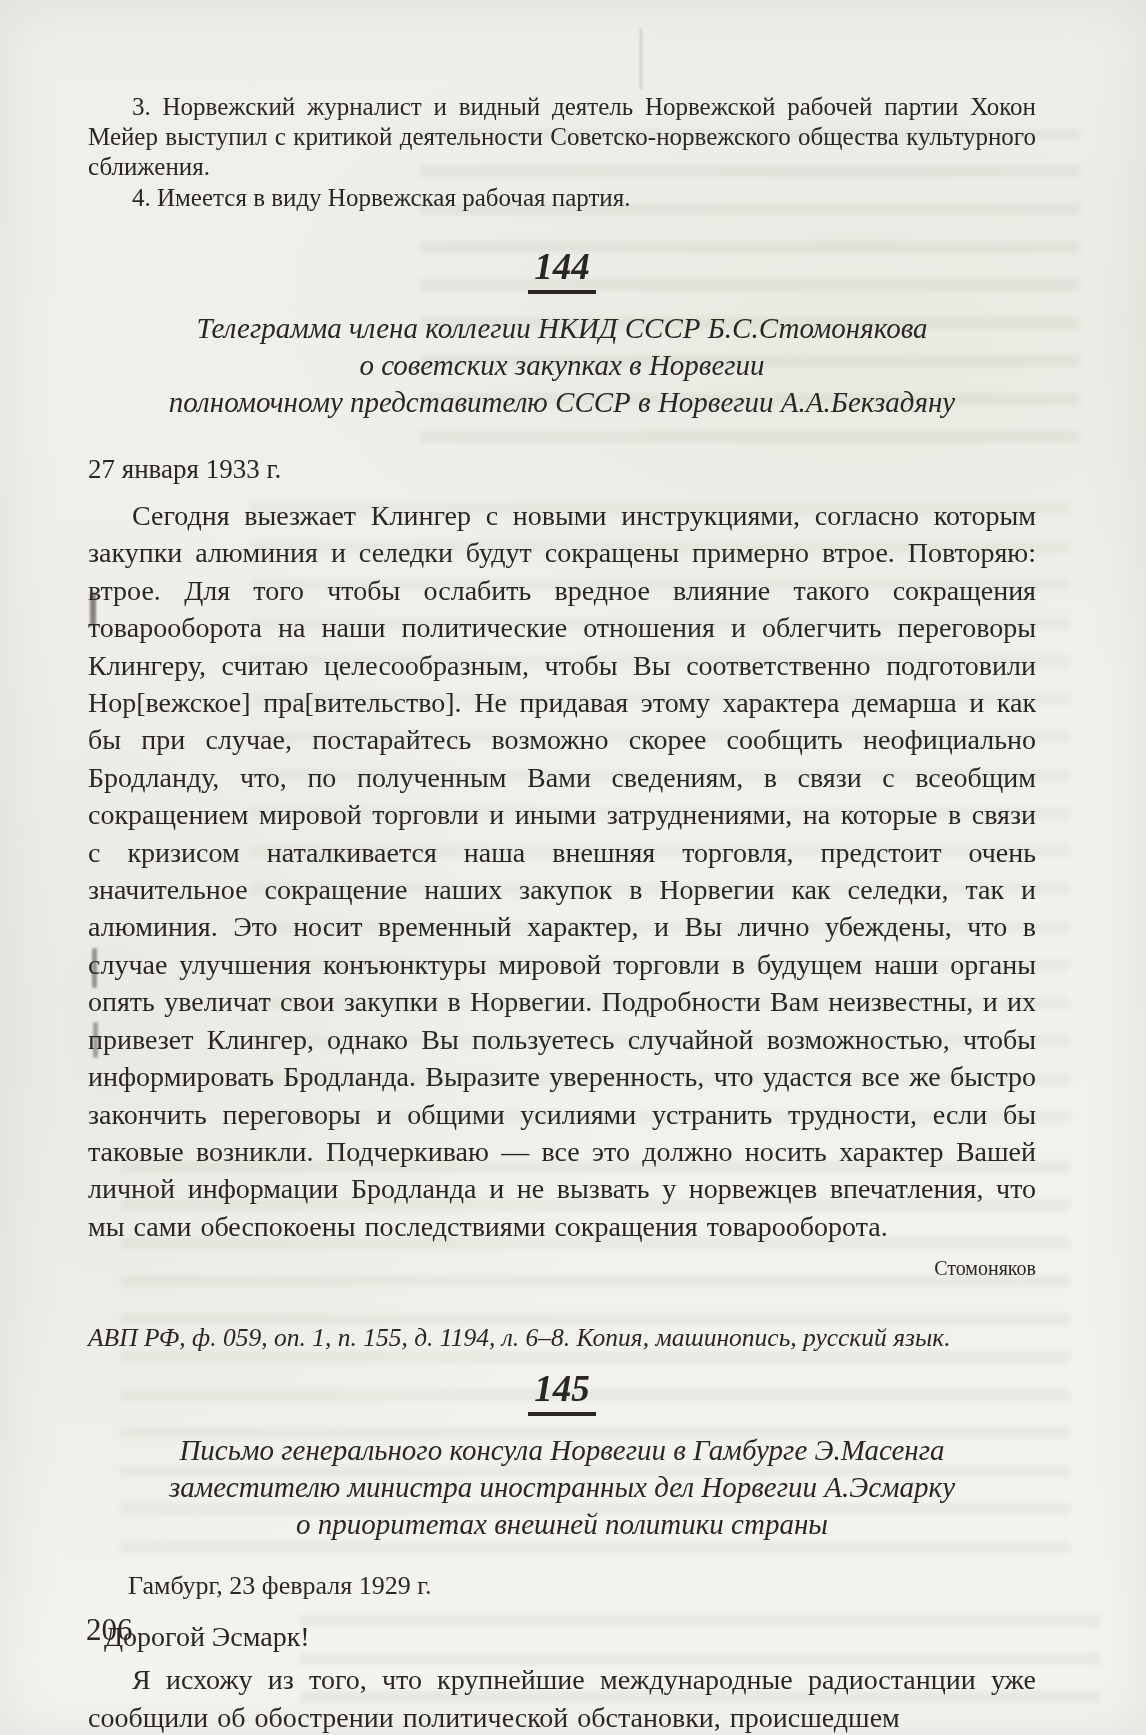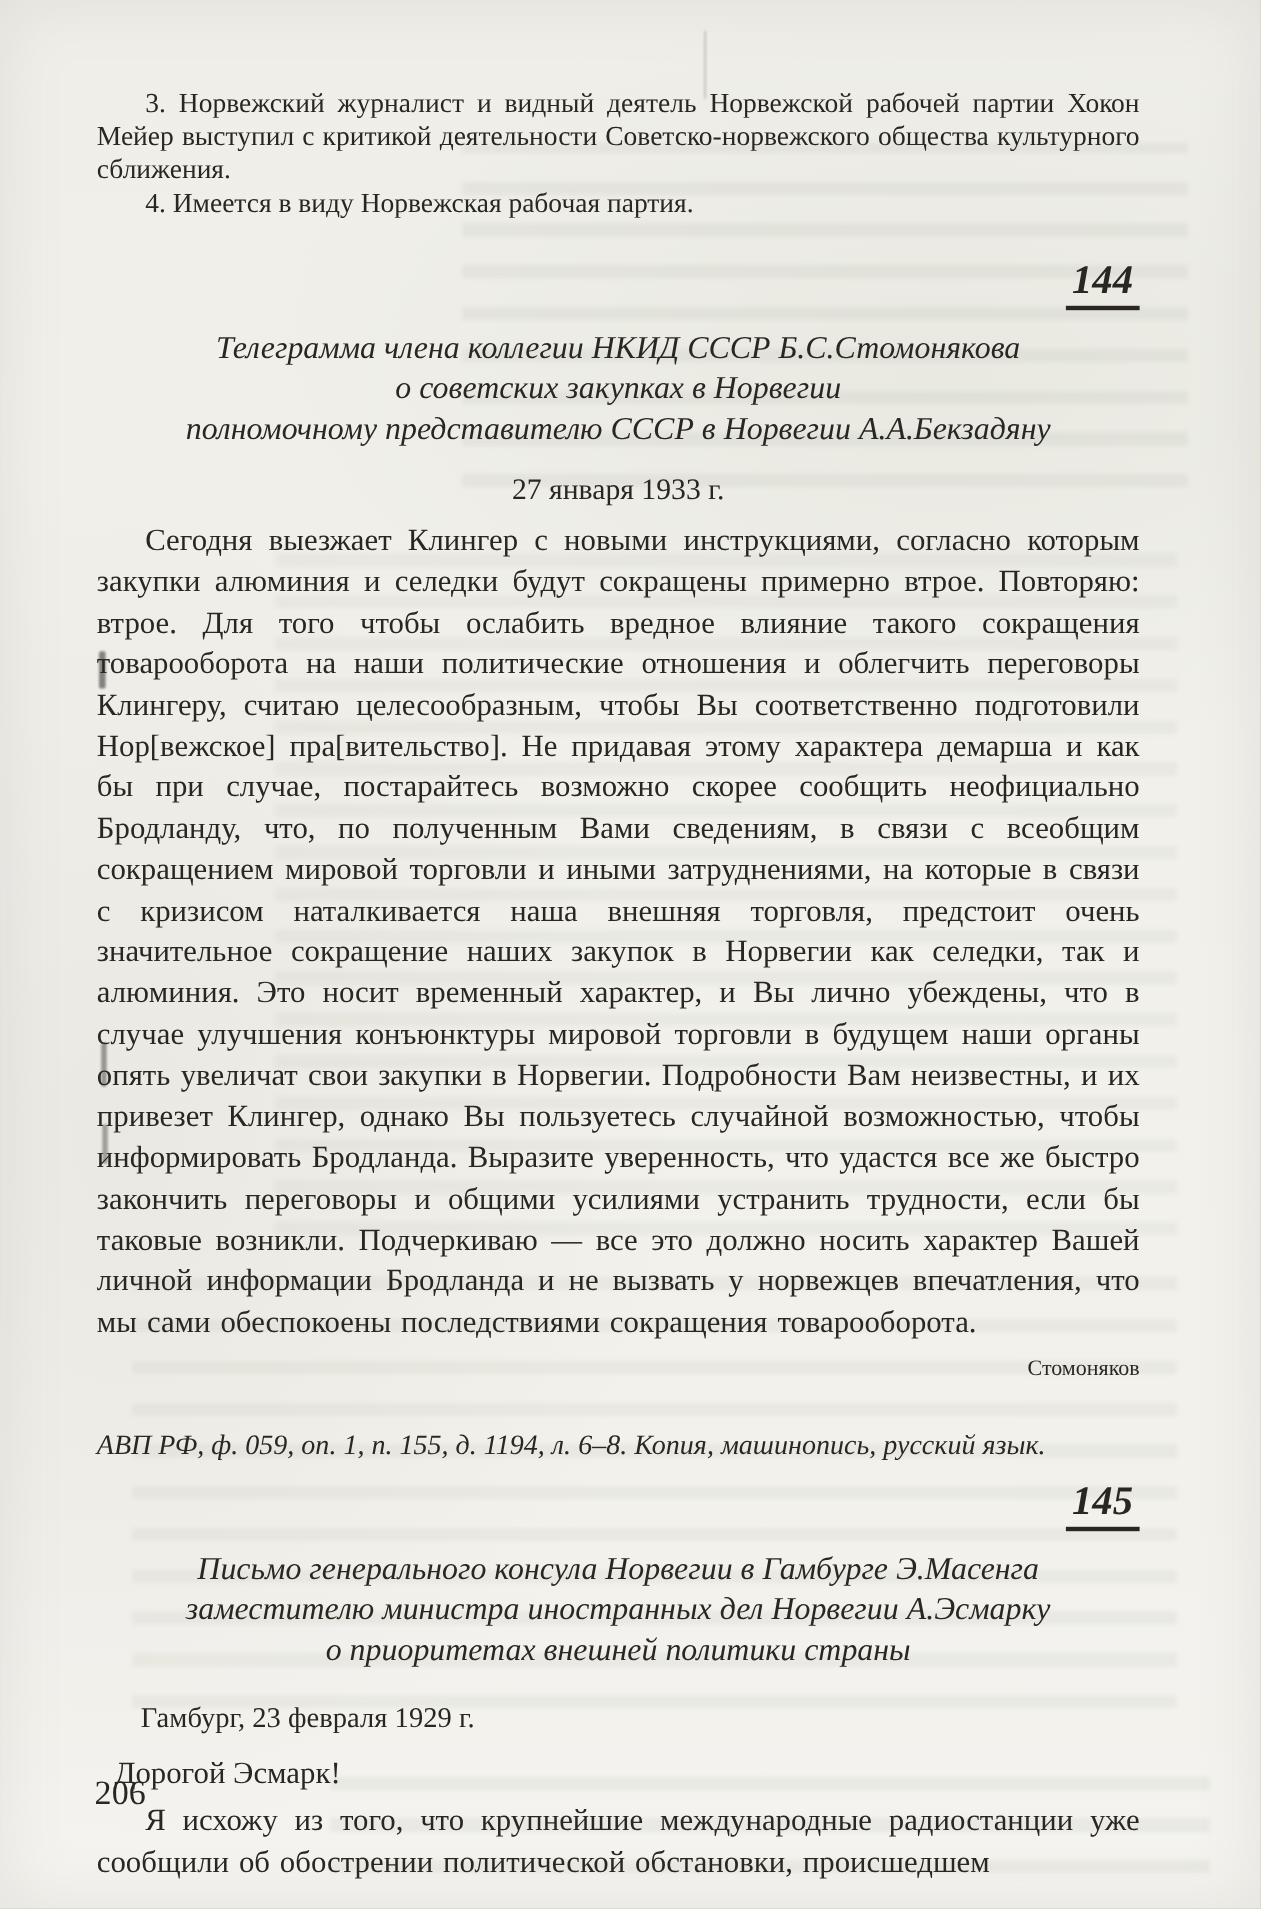--- a/index.html
+++ b/index.html
@@ -44,55 +44,55 @@
     pointer-events: none;
   }
   .sp1 { left: 90px; top: 592px;  width: 6px; height: 34px; }
   .sp2 { left: 92px; top: 948px;  width: 5px; height: 40px; opacity:.8; }
   .sp3 { left: 93px; top: 1022px; width: 5px; height: 36px; opacity:.7; }
   .sp4 { left: 640px; top: 28px;  width: 2px; height: 62px; opacity:.35; }
 
   .content {
     position: absolute;
     left: 88px;
-    top: 80px;
+    top: 92px;
     width: 948px;
   }
   .footnote {
     font-size: 25px;
     line-height: 30px;
     text-align: justify;
     text-indent: 44px;
   }
   .footnote + .footnote { margin-top: 1px; }
 
   .doc-number {
-    text-align: right;
+    text-align: center;
     margin-top: 34px;
     font-size: 37px;
     line-height: 40px;
     font-weight: bold;
     font-style: italic;
   }
   .doc-number span {
     display: inline-block;
     padding: 0 6px 3px 6px;
     border-bottom: 4px solid #2a2722;
   }
   .doc-title {
     margin-top: 16px;
     font-style: italic;
     font-size: 29px;
     line-height: 37px;
     text-align: center;
   }
   .date-row {
-    margin-top: 20px;
+    margin-top: 32px;
     display: flex;
-    justify-content: center;
+    justify-content: flex-start;
     font-size: 27px;
     line-height: 32px;
   }
   .body-par {
     margin-top: 12px;
     font-size: 28px;
     line-height: 37.4px;
     text-align: justify;
     text-indent: 44px;
     word-spacing: 2px;

